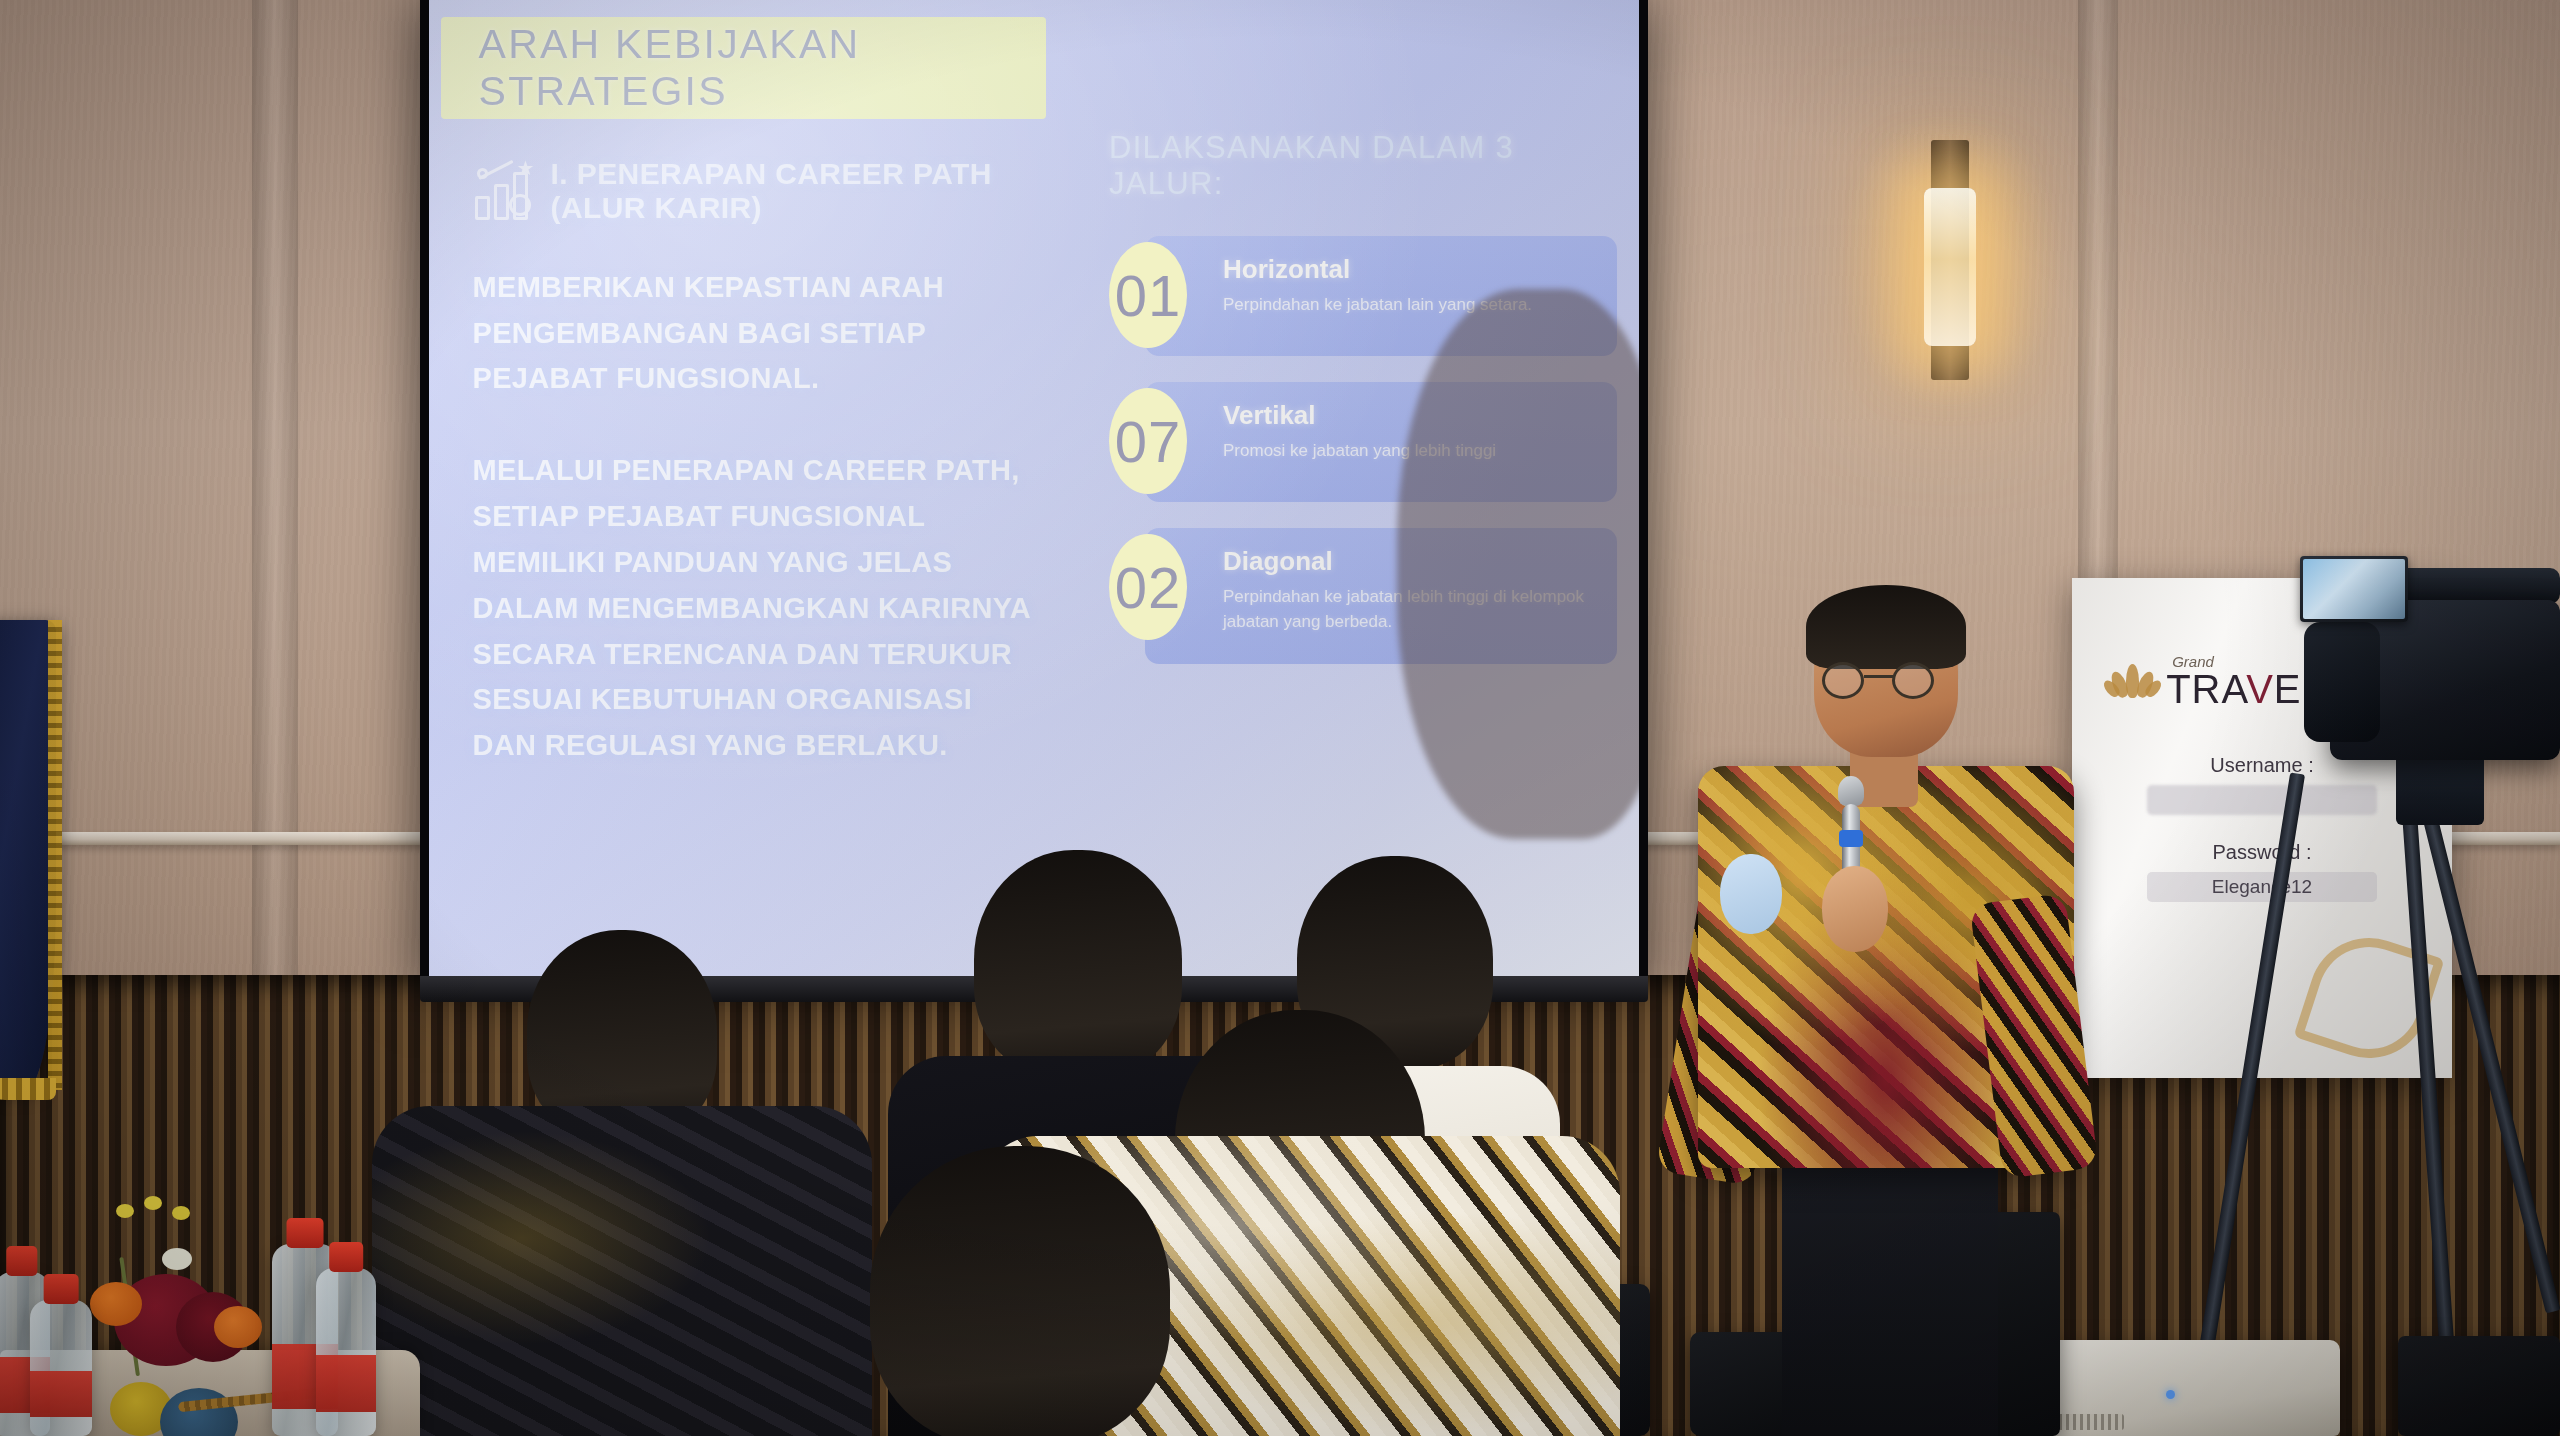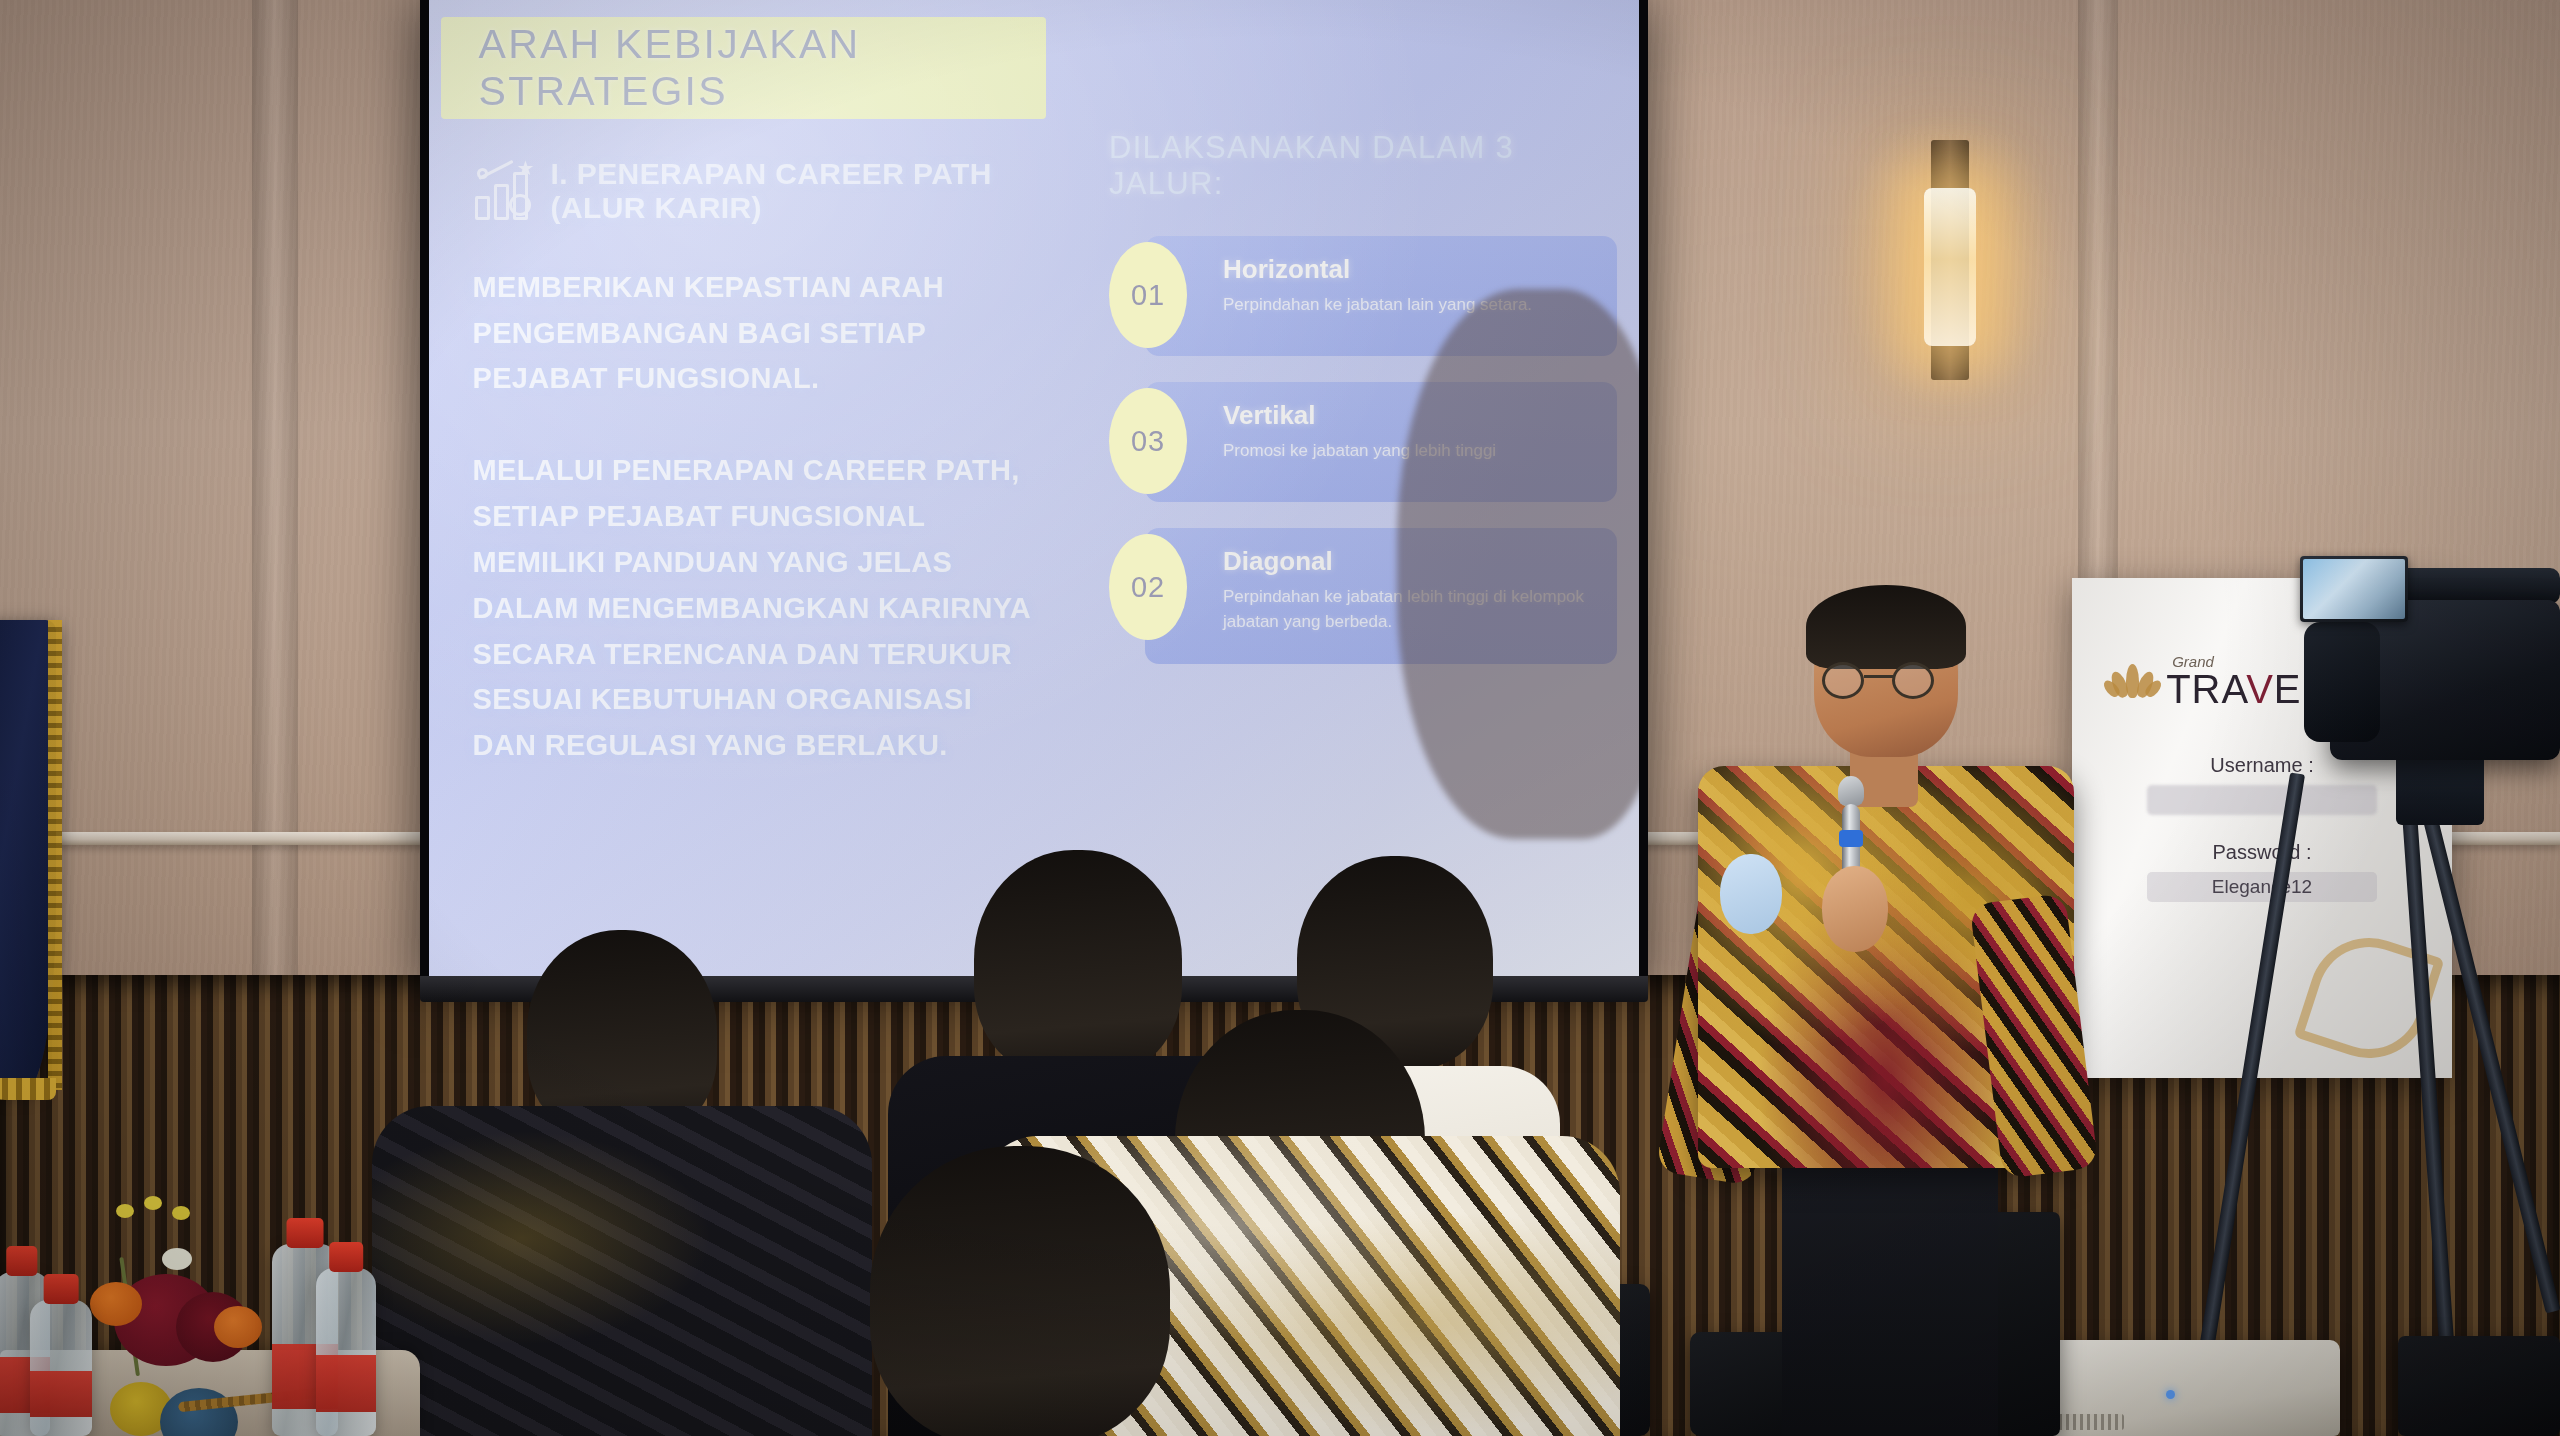--- a/index.html
+++ b/index.html
@@ -94,21 +94,21 @@
   
   .right-col{position:absolute;left:56.2%;top:13.8%;width:42%;}
   .rc-head{font-size:31px;letter-spacing:1.3px;color:#dbe6fb;margin-bottom:34px;
     text-shadow:0 0 8px rgba(255,255,255,.5);}
   .jalur{position:relative;height:120px;margin-bottom:26px;}
   .jalur .card{position:absolute;left:36px;top:0;right:0;height:100%;
     background:linear-gradient(180deg,rgba(176,190,247,.92),rgba(165,181,245,.86));
     border-radius:14px;padding:18px 26px 0 78px;}
   .jalur .num{position:absolute;left:0;top:6px;width:78px;height:106px;border-radius:50%;
     background:#f2f2c4;display:flex;align-items:center;justify-content:center;
-    font-size:29px;color:#9a9ab2;letter-spacing:1px;z-index:2;}
+    font-size:58px;color:#9a9ab2;letter-spacing:1px;z-index:2;}
   .jalur h3{margin:0 0 8px 0;font-size:26px;color:#ffffff;font-weight:700;
     text-shadow:0 0 7px rgba(255,255,255,.55);}
   .jalur p{margin:0;font-size:17px;line-height:1.45;color:#f0f3ff;font-weight:400;
     text-shadow:0 0 5px rgba(255,255,255,.4);}
   .hand-shadow{position:absolute;right:-2%;top:30%;width:22%;height:56%;
     background:rgba(96,78,74,.50);border-radius:46% 38% 30% 44%;filter:blur(3px);}
 
   
   .flipchart{position:absolute;background:#f3f1ee;
     box-shadow:0 10px 34px rgba(0,0,0,.42);
@@ -283,21 +283,21 @@
             <p>Perpindahan ke jabatan lain yang setara.</p>
           </div>
           <div class="num">01</div>
         </div>
 
         <div class="jalur">
           <div class="card">
             <h3>Vertikal</h3>
             <p>Promosi ke jabatan yang lebih tinggi</p>
           </div>
-          <div class="num">03</div>
+          <div class="num">07</div>
         </div>
 
         <div class="jalur" style="height:136px;">
           <div class="card">
             <h3>Diagonal</h3>
             <p>Perpindahan ke jabatan lebih tinggi di kelompok jabatan yang berbeda.</p>
           </div>
           <div class="num">02</div>
         </div>
       </div>

